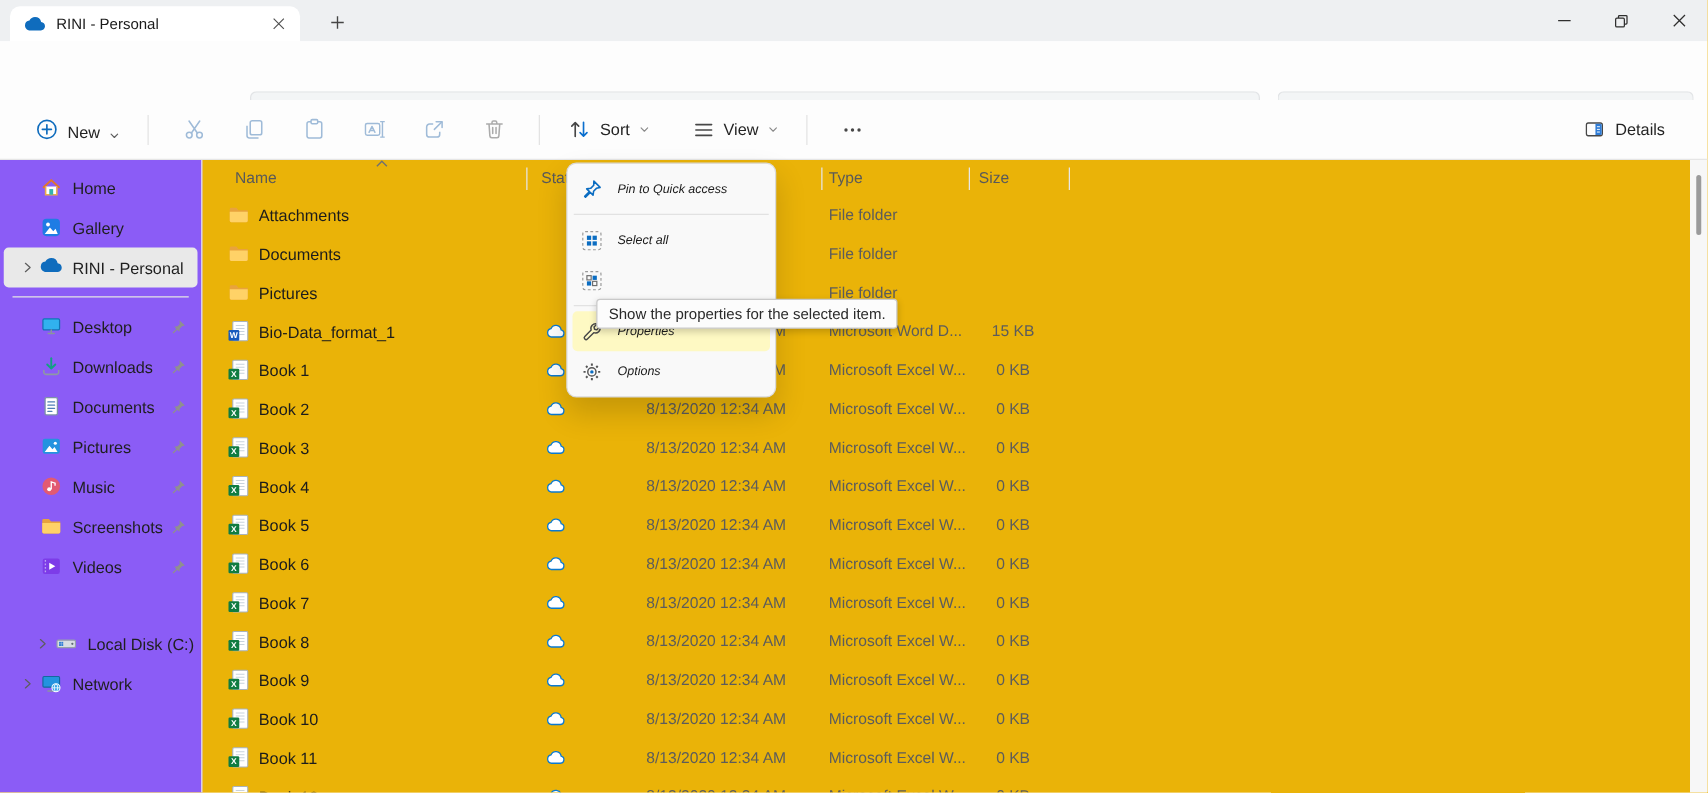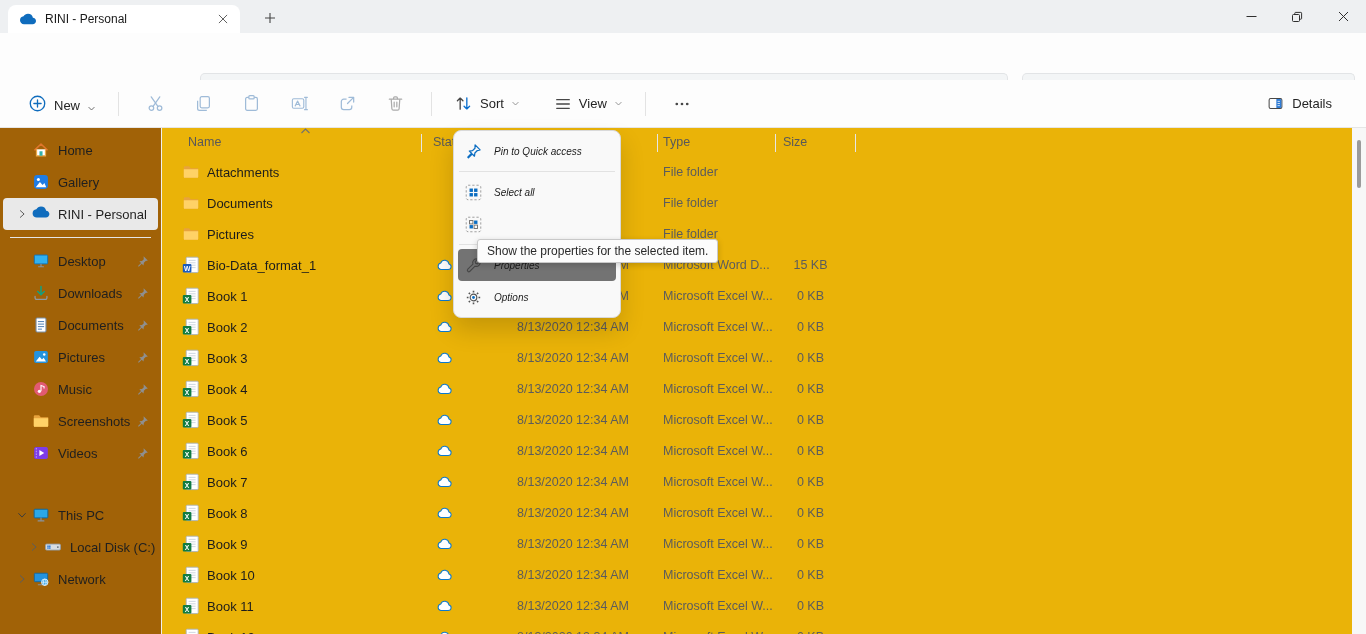--- a/index.html
+++ b/index.html
@@ -32,21 +32,21 @@
   
   .toolbar{position:absolute;top:80px;left:0;right:0;height:47px;background:#fdfdfd;
        border-bottom:1px solid #e6e6e6;display:flex;align-items:center;box-sizing:content-box;}
   .tb-group{display:flex;align-items:center;gap:7px;padding:6px 10px;border-radius:4px;}
   .tb-new{margin-left:18px;align-items:flex-end;}
   .tb-label{font-size:13px;color:#242424;}
   .tb-sep{width:1px;height:24px;background:#e3e3e3;margin:0 12px;}
   .tb-iconbtn{width:40px;height:34px;display:flex;align-items:center;justify-content:center;border-radius:4px;margin:0 4px;}
   .tb-details{margin-left:auto;margin-right:24px;display:flex;align-items:center;gap:8px;padding:6px 10px;border-radius:4px;}
   
-  .sidebar{position:absolute;top:128px;left:0;width:162px;bottom:0;background:#a16207;padding-top:6px;
+  .sidebar{position:absolute;top:128px;left:0;width:162px;bottom:0;background:#8b5cf6;padding-top:6px;
        box-sizing:border-box;border-right:1px solid #f0f0f0;}
   .side-item{height:32px;display:flex;align-items:center;margin:0 3px;border-radius:4px;padding-left:9px;position:relative;}
   .side-item.selected{background:#e9e9e9;}
   .side-chev{width:20px;display:flex;justify-content:center;flex:none;}
   .indent .side-chev{margin-left:12px;}
   .side-icon{width:18px;height:18px;margin-right:8px;flex:none;}
   .side-label{font-size:13px;color:#1f1f1f;flex:1;white-space:nowrap;overflow:hidden;}
   .side-pin{margin-right:9px;flex:none;}
   .side-divider{height:1px;background:#e5e5e5;margin:7px 10px;}
   .side-gap{height:30px;}
@@ -64,21 +64,21 @@
   .f-type{position:absolute;left:501px;top:8px;font-size:12.5px;color:#5c5c5c;width:110px;white-space:nowrap;overflow:hidden;}
   .f-size{position:absolute;left:611px;top:8px;width:75px;text-align:center;font-size:12.5px;color:#5c5c5c;white-space:nowrap;}
   
   .scrollbar{position:absolute;top:128px;right:0;width:14px;bottom:0;background:#f7f7f7;}
   .scroll-thumb{position:absolute;top:12px;left:5px;width:4px;height:48px;background:#9b9b9b;border-radius:2px;}
   
   .context-menu{position:absolute;left:453px;top:130px;width:168px;background:#f9f9f9;
        border:1px solid #d9d9d9;border-radius:8px;box-shadow:0 12px 24px rgba(0,0,0,.16);
        padding:4px;box-sizing:border-box;z-index:10;}
   .menu-item{height:32px;display:flex;align-items:center;border-radius:4px;padding:0 7px;gap:12px;}
-  .menu-item.hovered{background:#737373;}
+  .menu-item.hovered{background:#fef9c3;}
   .menu-icon{width:17px;height:17px;flex:none;display:flex;align-items:center;justify-content:center;}
   .menu-label{font-size:10px;color:#1b1b1b;white-space:nowrap;font-style:italic;}
   .menu-sep{height:1px;background:#e2e2e2;margin:4px 1px;}
   
   .tooltip{position:absolute;left:477px;top:239px;background:#fcfcfc;border:1px solid #c9c9c9;
        border-radius:3px;box-shadow:0 2px 6px rgba(0,0,0,.18);padding:4px 9px;font-size:12px;
        color:#2a2a2a;white-space:nowrap;z-index:20;}
 </style>
 </head>
 <body>
@@ -441,34 +441,20 @@
         </svg>
       </span>
       <span class="side-label">Videos</span>
       <span class="side-pin">
         <svg width="13" height="13" viewBox="0 0 16 16" fill="#8f8f8f">
           <path d="M9.3 1.4 14.6 6.7l-2.7.7-2.2 2.2-.5 3.3-2.1-2.1-3.7 3.7-.9-.9 3.7-3.7-2.1-2.1 3.3-.5 2.2-2.2z"></path>
         </svg>
       </span>
     </div>
     <div class="side-gap"></div>
-    <div class="side-item">
-      <span class="side-chev">
-        <svg width="10" height="10" viewBox="0 0 12 12">
-          <path d="M2 4.2 6 8.5l4-4.3" fill="none" stroke="#3d3d3d" stroke-width="1.2" stroke-linecap="round" stroke-linejoin="round"></path>
-        </svg>
-      </span>
-      <span class="side-icon">
-        <svg width="18" height="18" viewBox="0 0 20 20">
-          <rect x="2.4" y="3.6" width="15.2" height="9.6" rx="1" fill="#2ba8e8" stroke="#12679c" stroke-width="1.1"></rect>
-          <path d="M6.8 16.6h6.4M10 13.2v3.4" stroke="#8a949e" stroke-width="1.3" stroke-linecap="round"></path>
-        </svg>
-      </span>
-      <span class="side-label">This PC</span>
-    </div>
     <div class="side-item indent">
       <span class="side-chev">
         <svg width="10" height="10" viewBox="0 0 12 12">
           <path d="M4 2 8.5 6 4 10" fill="none" stroke="#5d5d5d" stroke-width="1.2" stroke-linecap="round" stroke-linejoin="round"></path>
         </svg>
       </span>
       <span class="side-icon">
         <svg width="18" height="18" viewBox="0 0 20 20">
           <rect x="1.8" y="6.8" width="16.4" height="6.6" rx="1.2" fill="#d7dde3" stroke="#95a0ab" stroke-width="1"></rect>
           <circle cx="15.4" cy="10.1" r="1" fill="#5f6a75"></circle>

